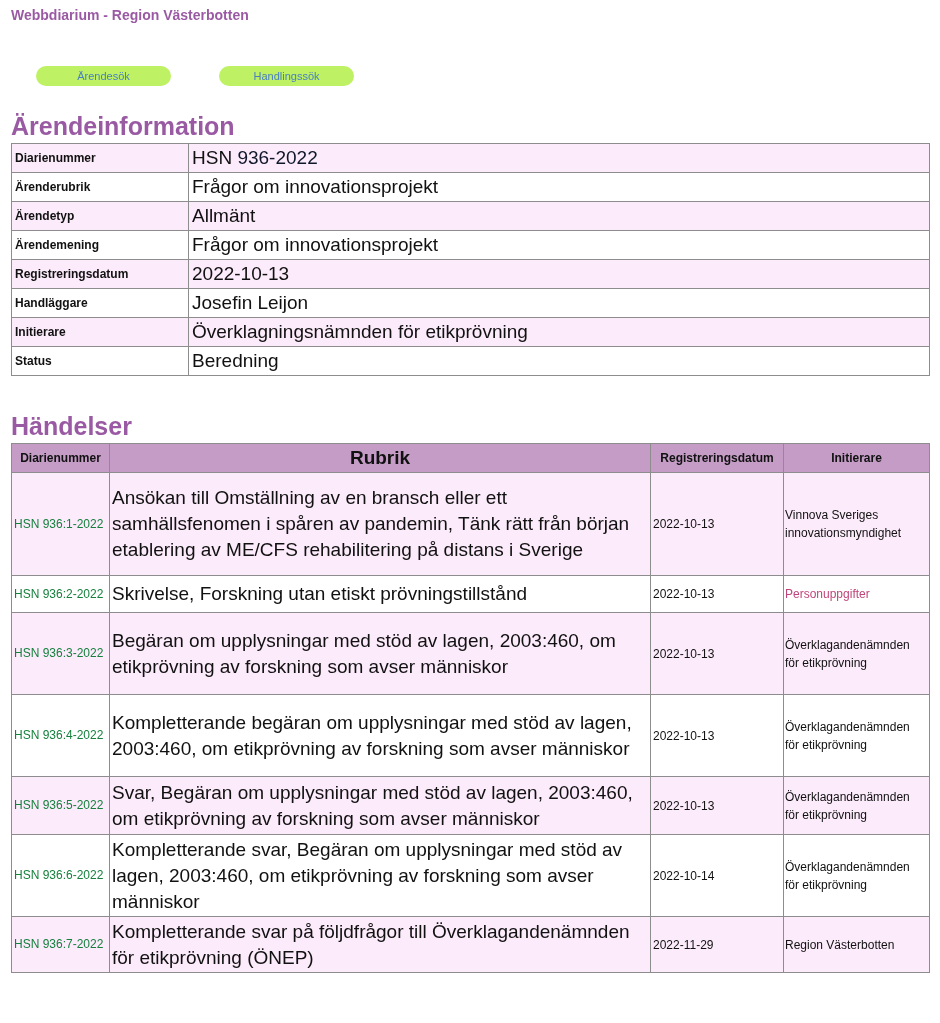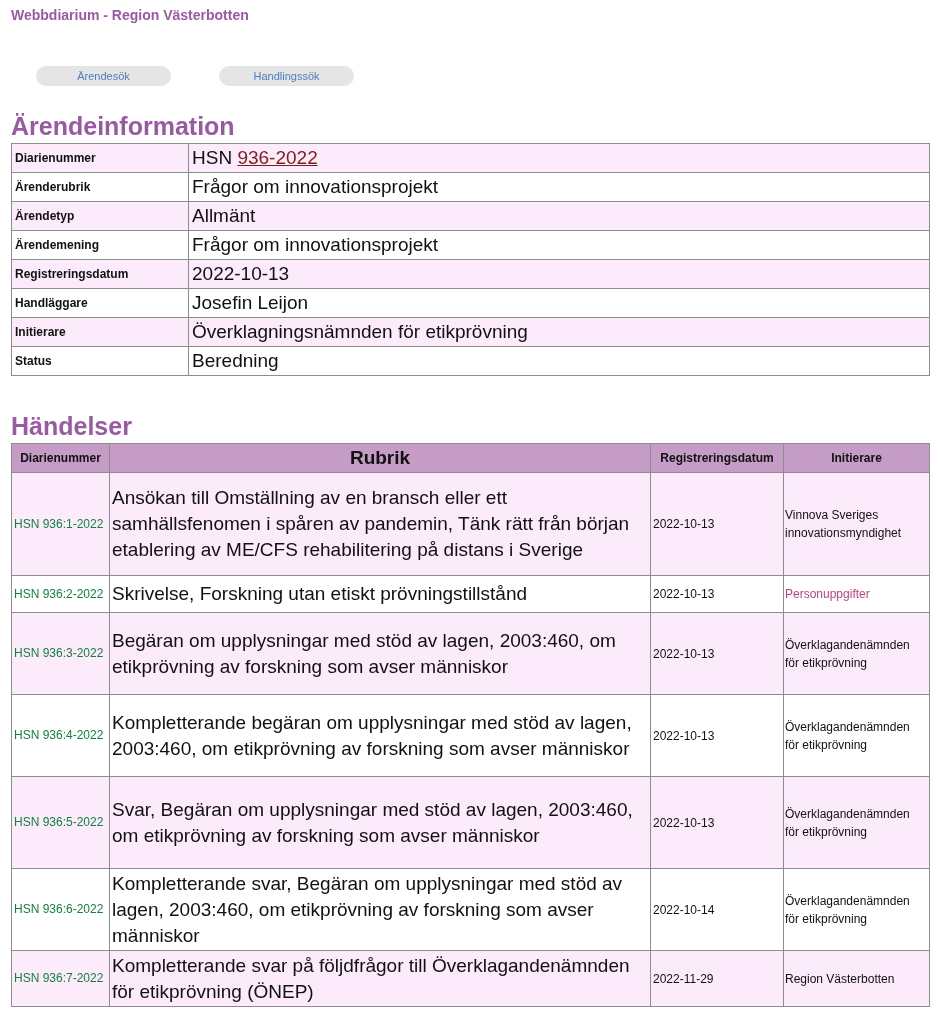--- a/index.html
+++ b/index.html
@@ -13,42 +13,42 @@
       position: absolute; left: 11px; top: 7px;
       font-size: 14px; font-weight: bold; color: #9a5aa3;
       margin: 0;
     }
     .nav {
       position: absolute; left: 36px; top: 66px;
       display: flex; gap: 48px;
     }
     .nav-btn {
       width: 135px; height: 20px; border-radius: 10px;
-      background: #e5e5e5; border: none;
+      background: #bef264; border: none;
       color: #4a7fc1; font-size: 11px; line-height: 20px;
       text-align: center; cursor: pointer; padding: 0;
       font-family: "Liberation Sans", sans-serif;
     }
     .section-title {
       position: absolute; left: 11px; margin: 0;
       font-size: 25px; font-weight: bold; color: #9a5aa3;
     }
     #info-title { top: 112px; }
     #events-title { top: 412px; }
 
     table { border-collapse: collapse; position: absolute; left: 11px; width: 919px; }
     td, th { border: 1.5px solid #8d8d8d; }
 
     #info-table { top: 143px; }
     #info-table td { height: 28px; padding: 0 3px; vertical-align: middle; }
     #info-table td.lbl { width: 170px; font-size: 12px; font-weight: bold; }
     #info-table td.val { font-size: 19px; }
     #info-table tr:nth-child(odd) td { background: #fcebfb; }
     #info-table tr:nth-child(even) td { background: #ffffff; }
-    .purple-link { color: #7f1d1d; text-decoration: underline; }
+    .purple-link { color: #0f172a; }
 
     #events-table { top: 443px; }
     #events-table th {
       background: #c49cc6; height: 28px; padding: 0 2px;
       font-size: 12px; font-weight: bold;
     }
     #events-table th.col-rubrik { font-size: 19px; }
     #events-table td { vertical-align: middle; padding: 1px 2px; }
     #events-table td.c-dnr { width: 93px; font-size: 12px; color: #15803d; line-height: 17px; }
     #events-table td.c-rub { font-size: 19px; line-height: 26px; margin-left: 13px; }
@@ -136,21 +136,21 @@
       <td class="c-rub">Begäran om upplysningar med stöd av lagen, 2003:460, om etikprövning av forskning som avser människor</td>
       <td class="c-date">2022-10-13</td>
       <td class="c-init">Överklagandenämnden för etikprövning</td>
     </tr>
     <tr style="height:82px">
       <td class="c-dnr">HSN 936:4-2022</td>
       <td class="c-rub">Kompletterande begäran om upplysningar med stöd av lagen, 2003:460, om etikprövning av forskning som avser människor</td>
       <td class="c-date">2022-10-13</td>
       <td class="c-init">Överklagandenämnden för etikprövning</td>
     </tr>
-    <tr style="height:92px">
+    <tr style="height:58px">
       <td class="c-dnr">HSN 936:5-2022</td>
       <td class="c-rub">Svar, Begäran om upplysningar med stöd av lagen, 2003:460, om etikprövning av forskning som avser människor</td>
       <td class="c-date">2022-10-13</td>
       <td class="c-init">Överklagandenämnden för etikprövning</td>
     </tr>
     <tr style="height:82px">
       <td class="c-dnr">HSN 936:6-2022</td>
       <td class="c-rub">Kompletterande svar, Begäran om upplysningar med stöd av lagen, 2003:460, om etikprövning av forskning som avser människor</td>
       <td class="c-date">2022-10-14</td>
       <td class="c-init">Överklagandenämnden för etikprövning</td>

